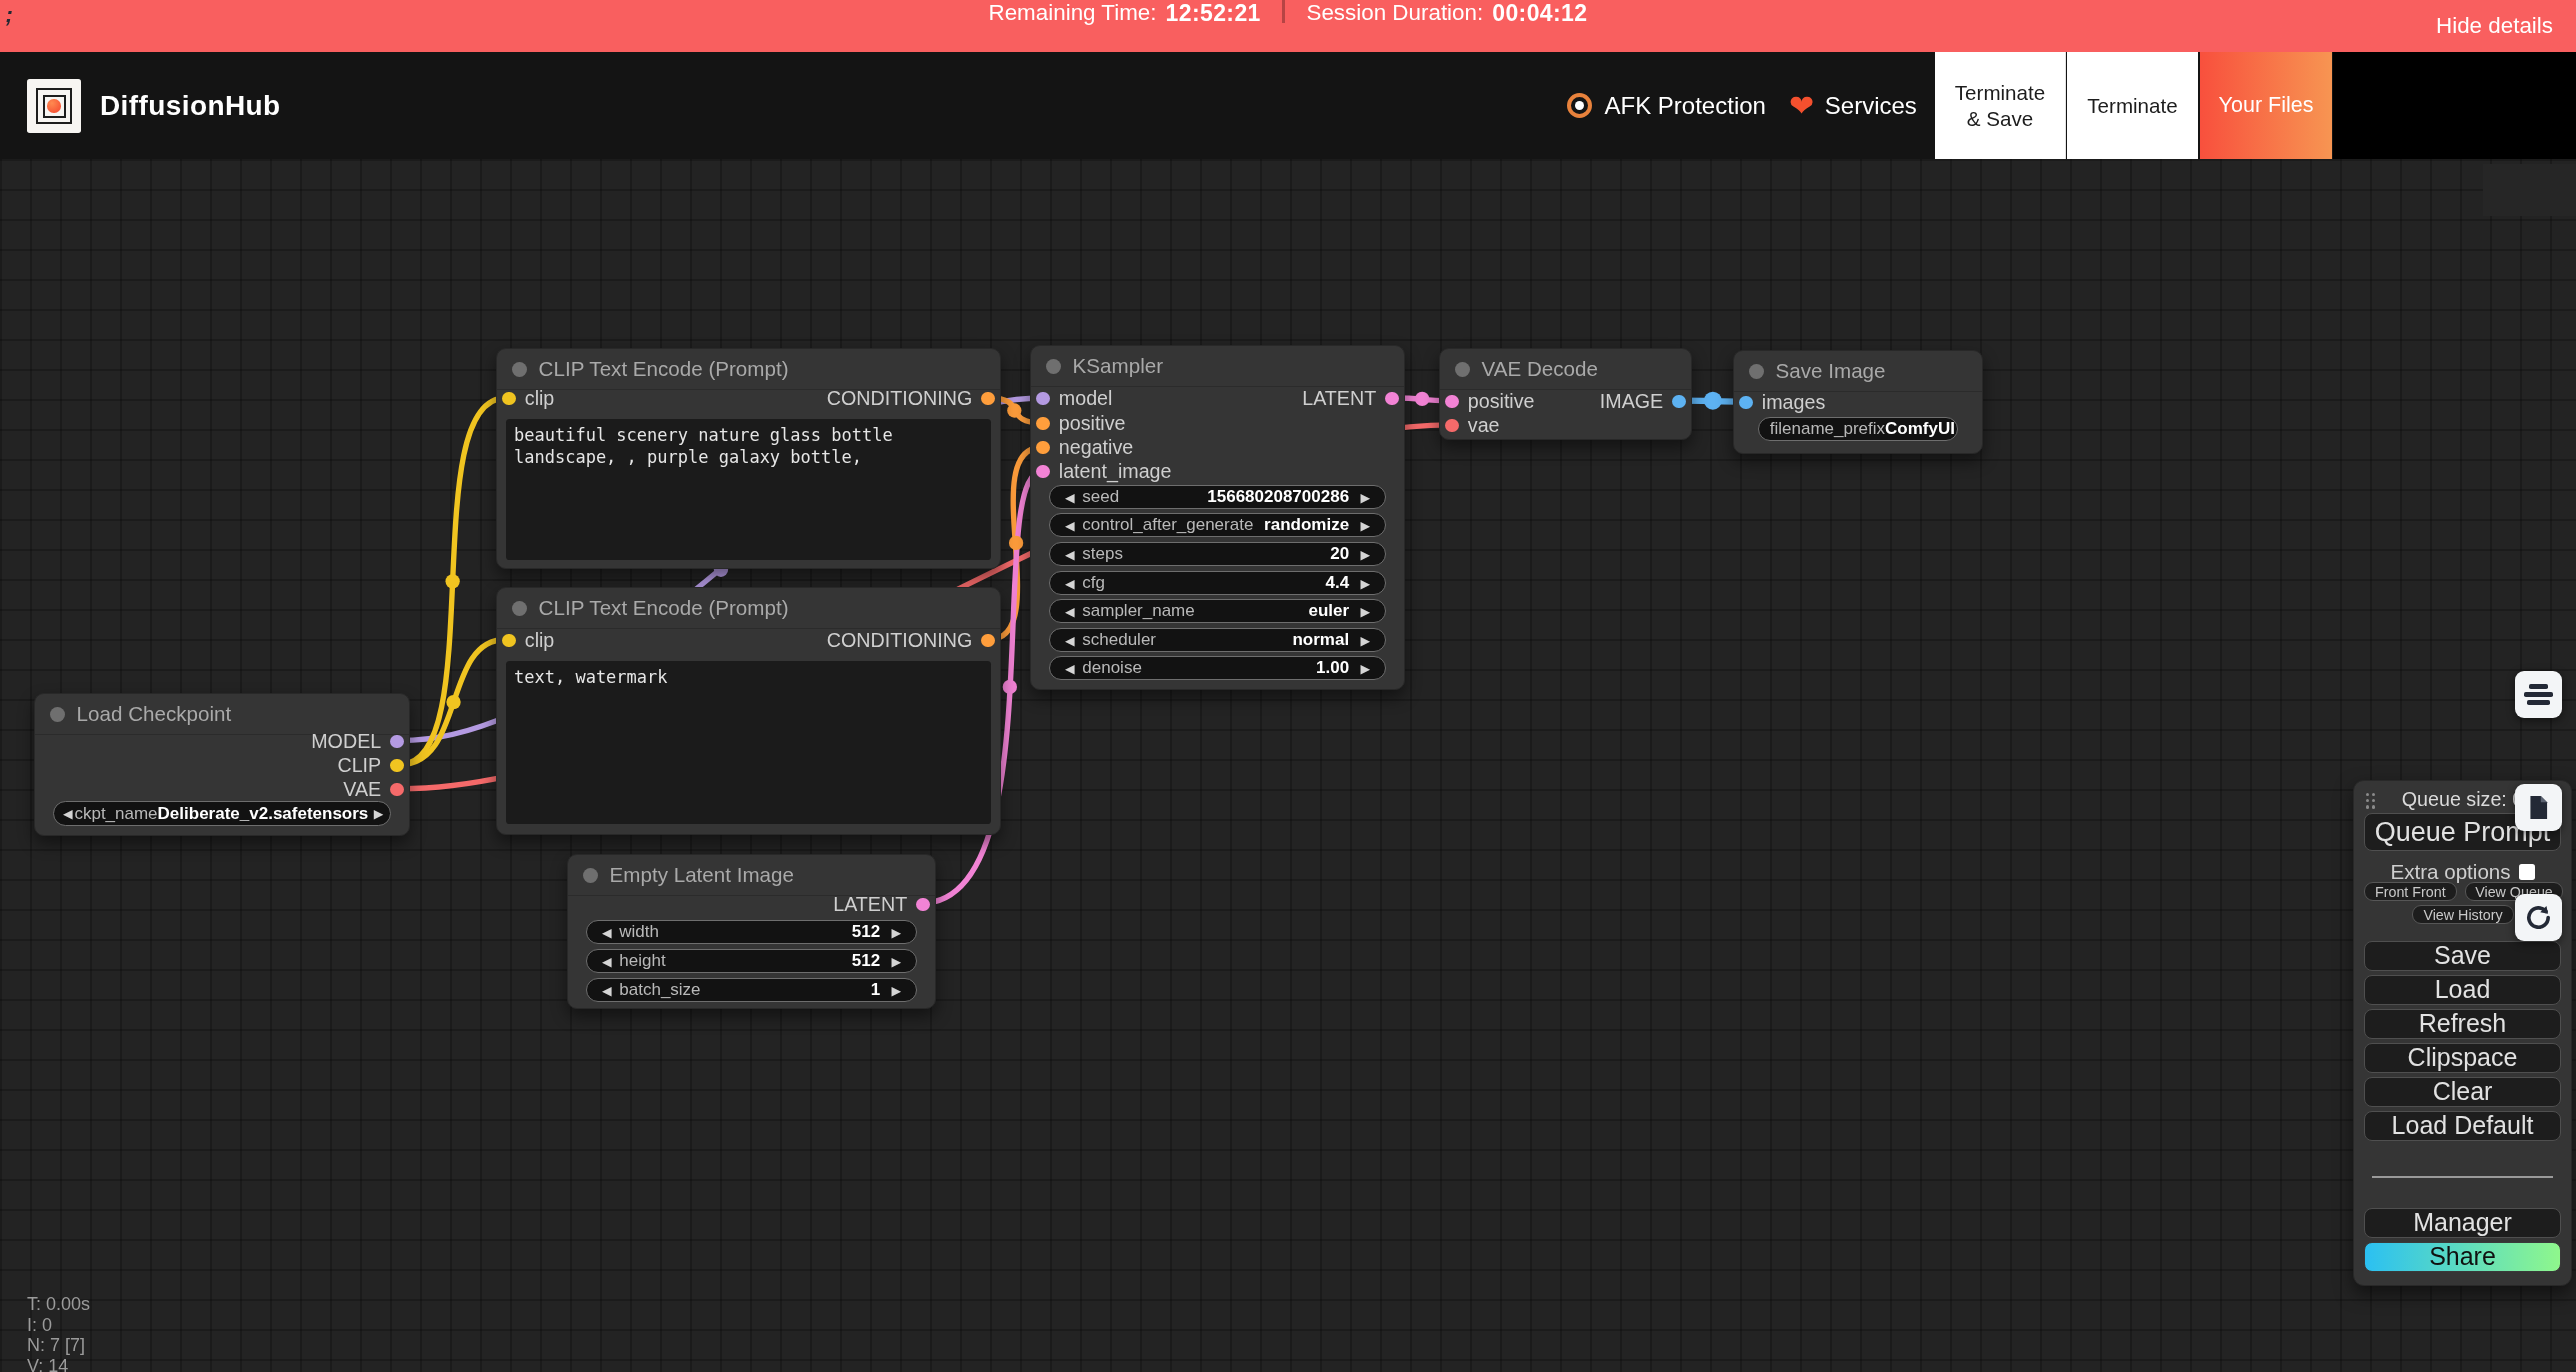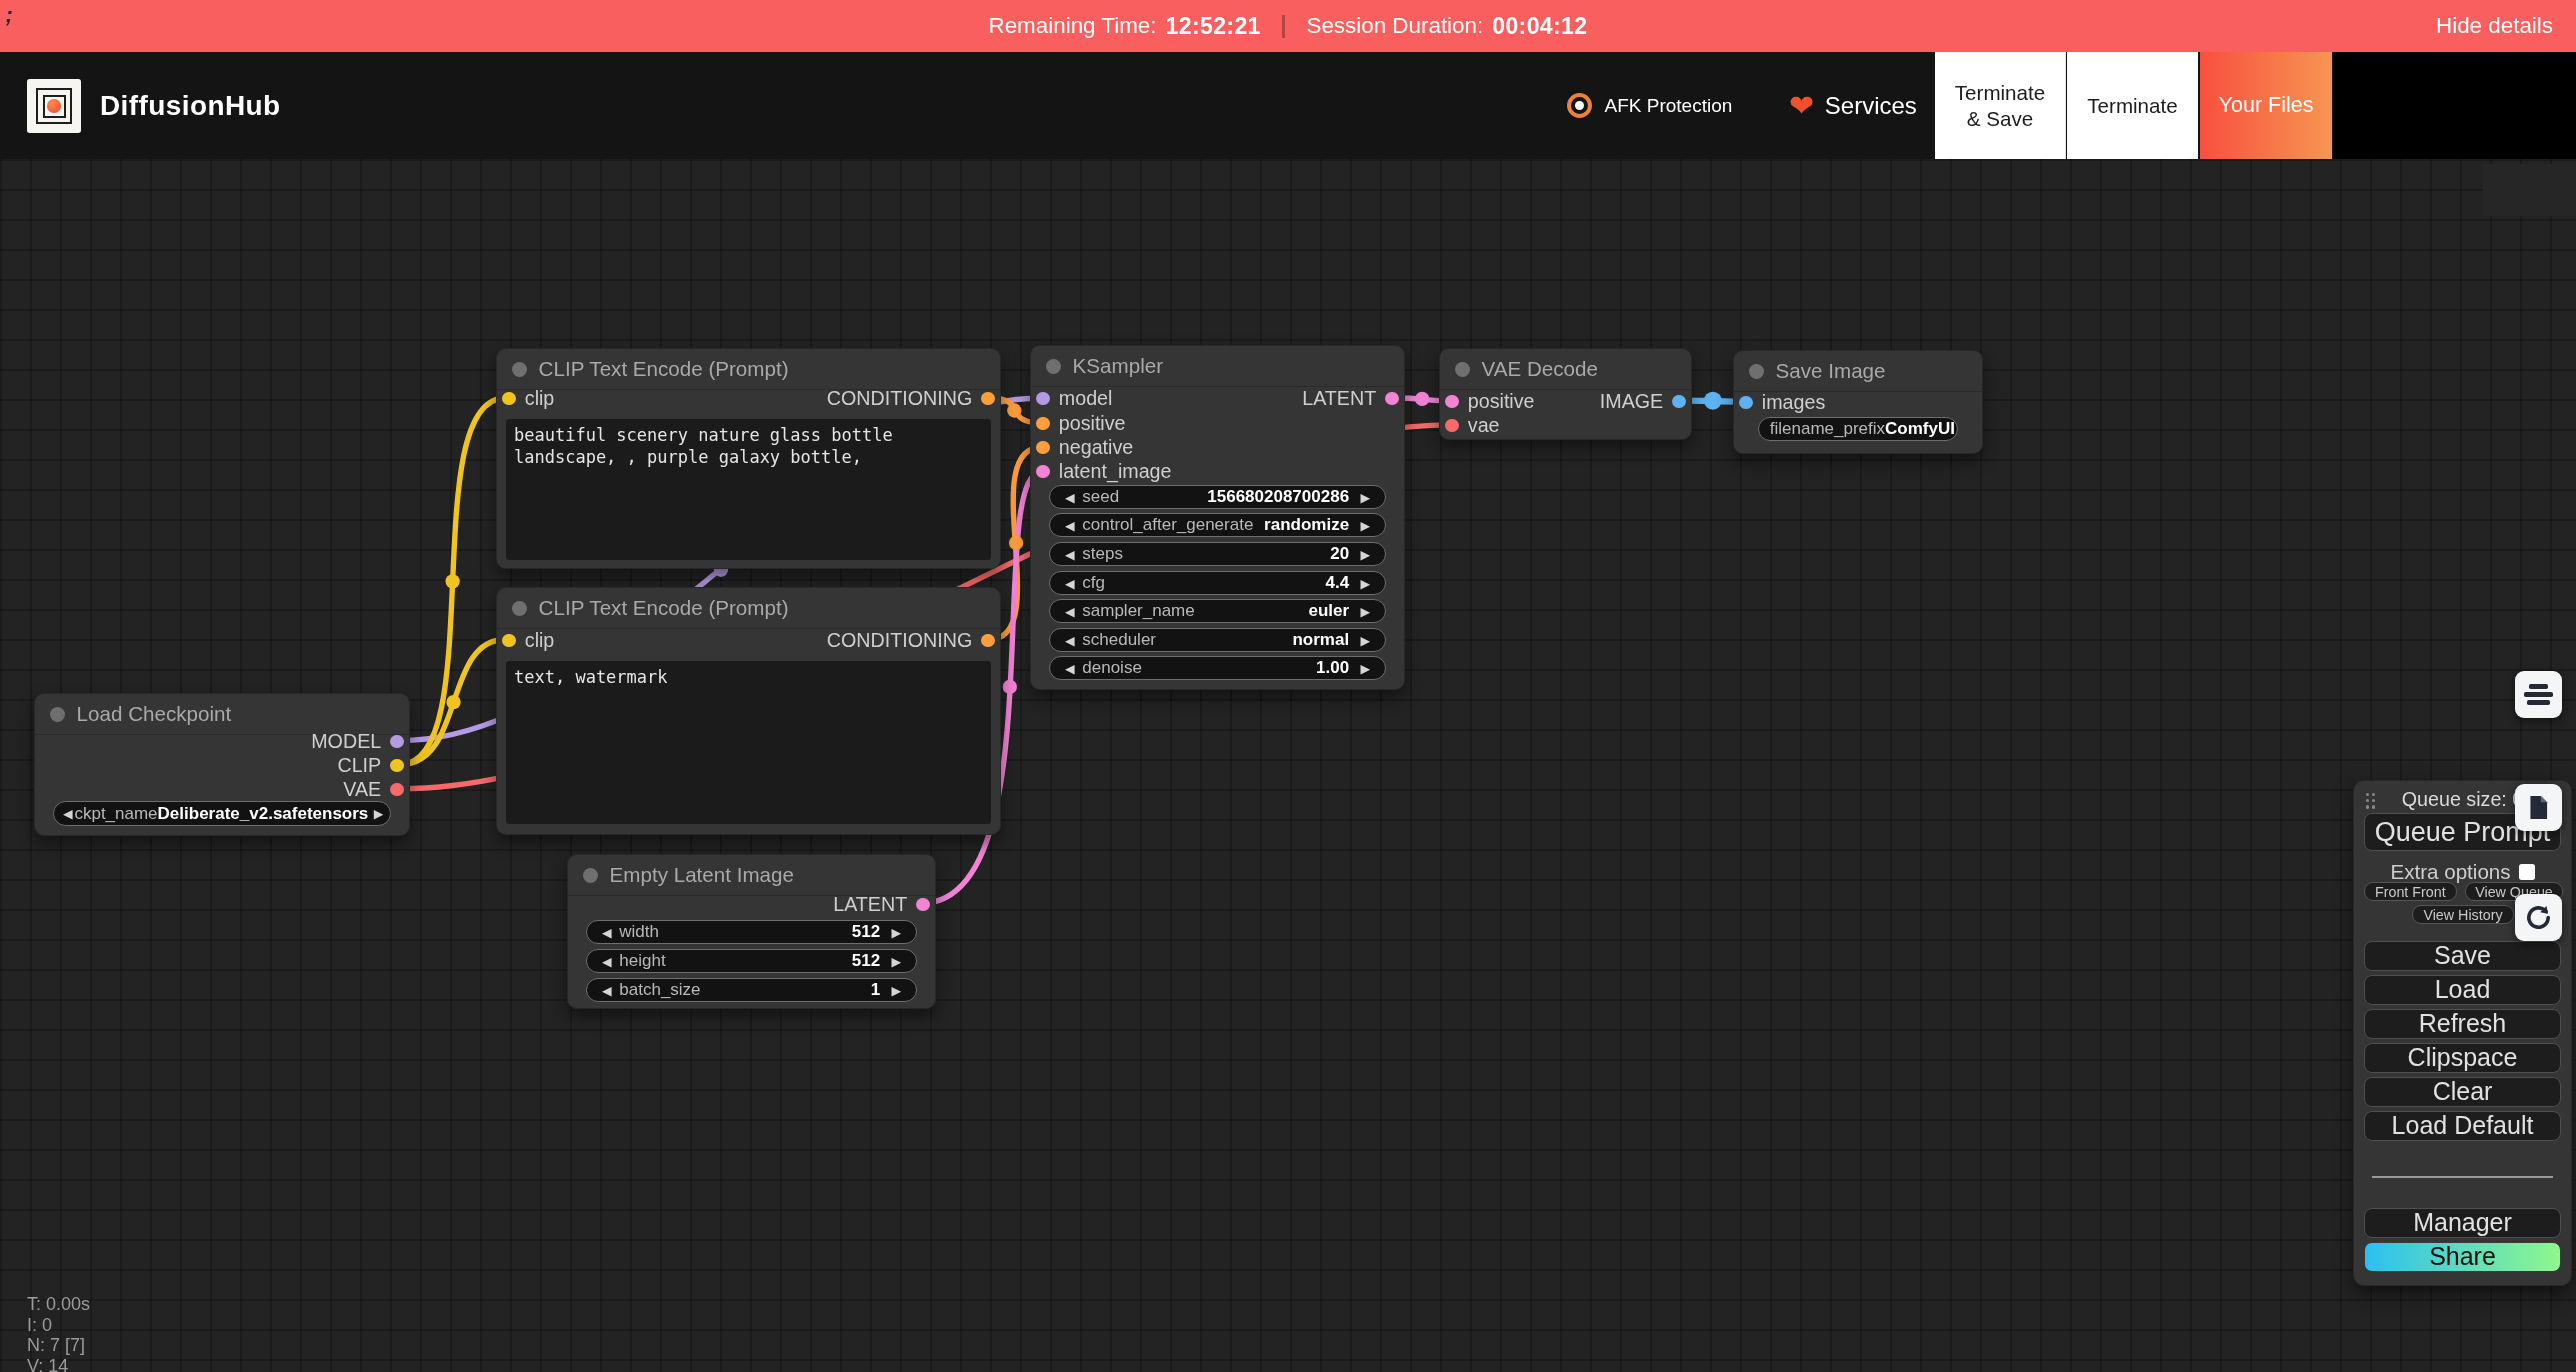--- a/index.html
+++ b/index.html
@@ -2,35 +2,35 @@
 <html style="font-size:14.3px"><head>
 <meta charset="utf-8">
 <style>
   * { margin:0; padding:0; box-sizing:border-box; }
   html,body { width:2576px; height:1372px; overflow:hidden; background:#000; }
   body { font-family:"Liberation Sans", sans-serif; }
   .page { position:relative; width:2576px; height:1372px; overflow:hidden; }
 
   
   .alert-bar { position:absolute; left:0; top:0; width:2576px; height:52px; background:#f95f5f; z-index:10; }
-  .alert-center { position:absolute; left:0; right:0; top:0; height:52px; display:flex; align-items:center; justify-content:center; gap:9px; color:#fff; font-size:22.4px; }
+  .alert-center { position:absolute; left:0; right:0; top:0; height:52px; display:flex; align-items:flex-start; justify-content:center; gap:9px; color:#fff; font-size:22.4px; }
   .alert-center b { font-size:23px; font-weight:700; letter-spacing:0.4px; }
   .alert-sep { width:2.7px; height:23px; background:#b64444; margin:0 12.5px; }
   .hide-details { position:absolute; right:23px; top:0; height:52px; display:flex; align-items:center; color:#fff; font-size:22.4px; cursor:pointer; }
   .stray { position:absolute; left:5.4px; top:1.8px; color:#222833; font-size:22.4px; font-weight:700; font-style:italic; }
 
   
   .navbar { position:absolute; left:0; top:52px; width:2576px; height:107px; background:#141414; z-index:10; }
   .nav-right-black { position:absolute; right:0; top:0; width:243px; height:107px; background:#000; }
   .logo { position:absolute; left:27px; top:27px; width:54px; height:54px; background:#f7f5f2; border-radius:2.7px; display:flex; align-items:center; justify-content:center; }
   .logo-sq1 { width:36px; height:36px; border:2.7px solid #1d1d1d; display:flex; align-items:center; justify-content:center; background:#f7f5f2; }
   .logo-sq2 { width:23px; height:23px; border:2.7px solid #1d1d1d; display:flex; align-items:center; justify-content:center; }
   .logo-dot { width:13.4px; height:13.4px; border-radius:50%; background:radial-gradient(circle at 35% 30%, #ff8a50, #f4452e); }
   .brand { position:absolute; left:100px; top:0; height:107px; display:flex; align-items:center; color:#fff; font-size:28px; font-weight:700; letter-spacing:0.4px; }
-  .afk { position:absolute; left:1567px; top:0; height:107px; display:flex; align-items:center; gap:12.5px; color:#fff; font-size:19px; font-weight:500; }
+  .afk { position:absolute; left:1567px; top:0; height:107px; display:flex; align-items:center; gap:12.5px; color:#fff; font-size:24px; font-weight:500; }
   .afk-icon { width:25px; height:25px; border-radius:50%; border:4.5px solid #e8823c; background:#141414; display:flex; align-items:center; justify-content:center; }
   .afk-icon i { width:9px; height:9px; border-radius:50%; background:#fff; }
   .services { position:absolute; left:1789px; top:0; height:107px; display:flex; align-items:center; gap:10.7px; color:#fff; font-size:24px; font-weight:500; cursor:pointer; }
   .heart { font-size:30px; color:#f4502e; line-height:1; }
   .nav-btn { position:absolute; top:0; height:107px; display:flex; align-items:center; justify-content:center; text-align:center; font-size:20.6px; color:#1d1d1d; background:#fff; cursor:pointer; }
   .nav-btn.tns { left:1935px; width:131px; border-right:1.8px solid #e3e3e3; line-height:1.25; padding:12px 16px; }
   .nav-btn.term { left:2067px; width:131px; }
   .nav-btn.files { left:2200px; width:132px; color:#fff; background:linear-gradient(90deg,#f8503d,#f79552); font-size:21.5px; }
 
   

